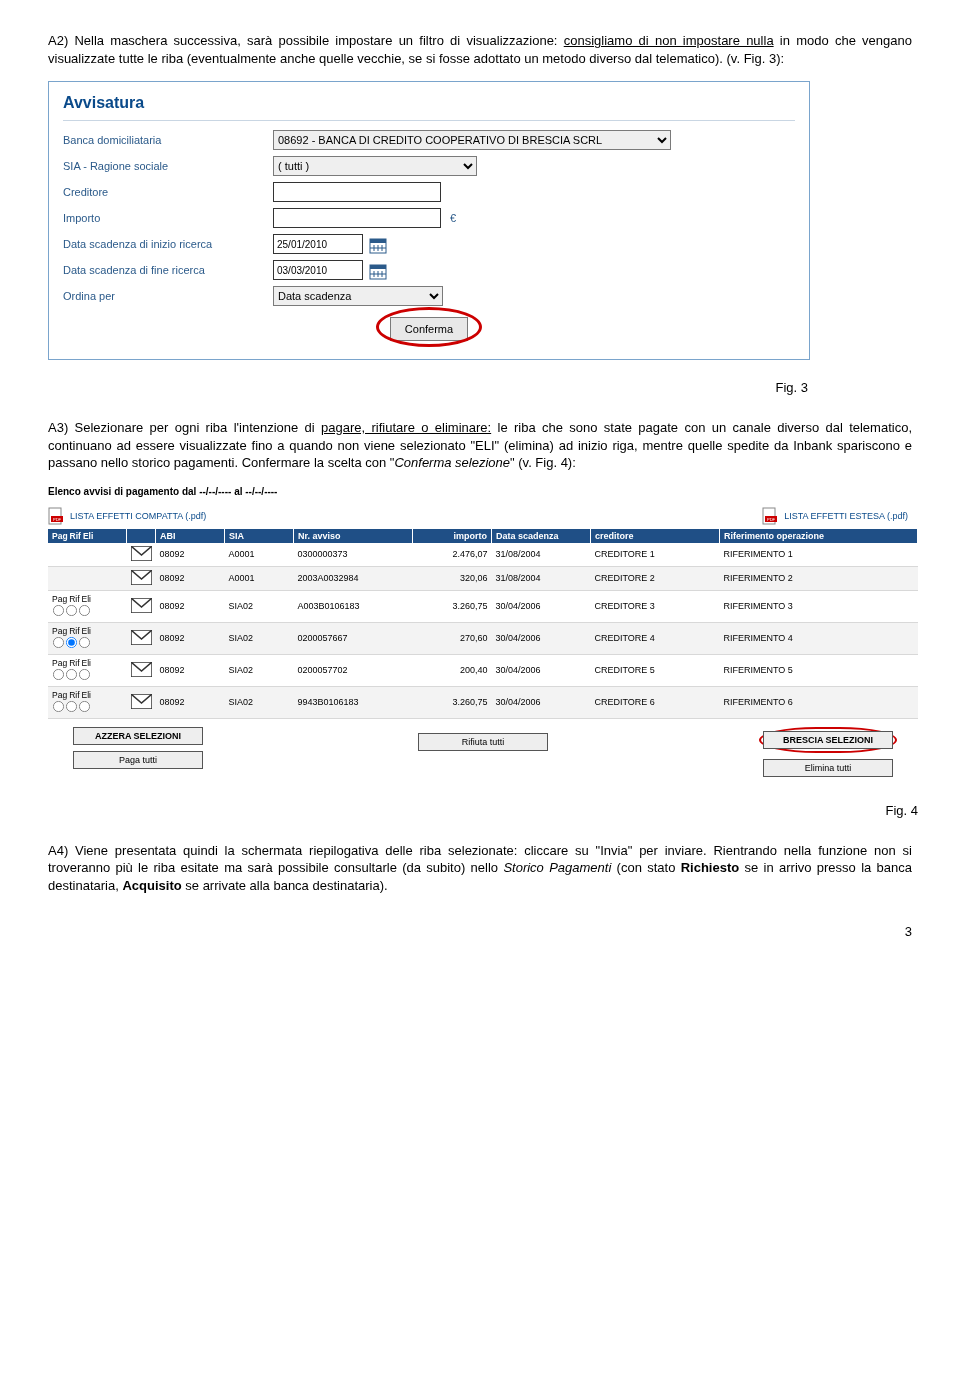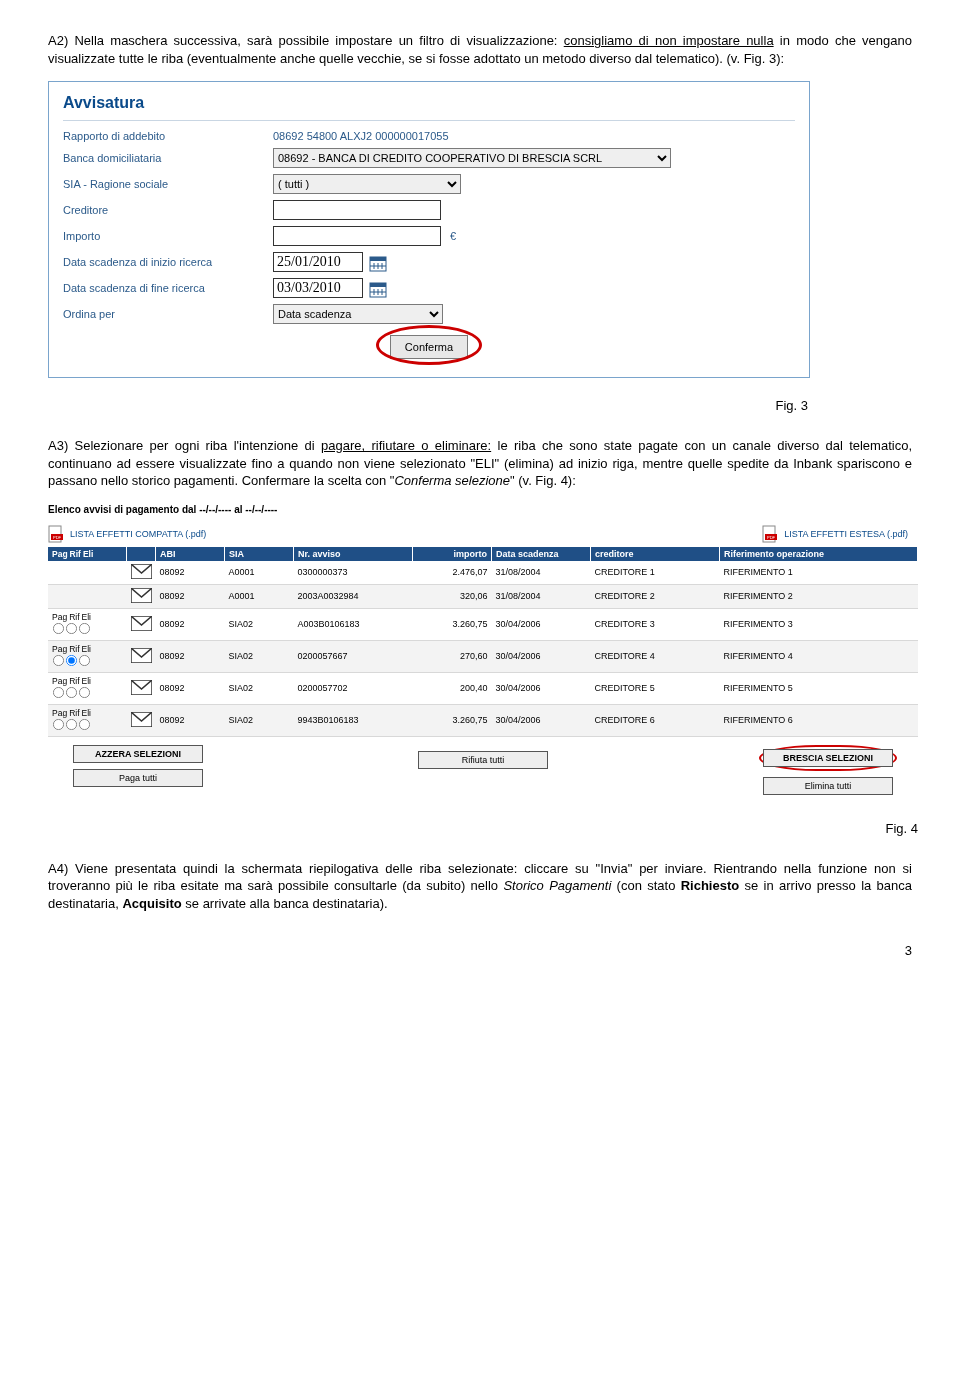--- a/index.html
+++ b/index.html
@@ -31,22 +31,22 @@
     margin: 2px 0 8px 0;
   }
   .fig3 hr {
     border: none;
     border-top: 1px solid #c9d6e3;
     margin: 0 0 6px 0;
   }
   .f3row { display: flex; align-items: center; padding: 3px 0; font-size: 11px; color:#2b5a8a;}
   .f3lab { width: 210px; }
   .f3val input[type=text] {
-    font-family: Liberation Serif, serif;
-    font-size: 14px;
+    font-family: Liberation Sans, sans-serif;
+    font-size: 10px;
     border: 1px solid #333;
     padding: 1px 3px;
     height: 16px;
     box-sizing: content-box;
   }
   .f3val select {
     font-family: inherit;
     font-size: 11px;
     border: 1px solid #7a7a7a;
     background: #efefef;
@@ -137,35 +137,31 @@
 
 <p class="para">
   <span>A2) Nella maschera successiva, sarà possibile impostare un filtro di visualizzazione: </span><span class="underline">consigliamo di non impostare nulla</span><span> in modo che vengano visualizzate tutte le riba (eventualmente anche quelle vecchie, se si fosse adottato un metodo diverso dal telematico). (v. Fig. 3):</span>
 </p>
 
 <div class="fig3">
   <div class="fig3-inner">
     <h3>Avvisatura</h3>
     <hr>
     <div class="f3row">
-      <div class="f3lab">Rapporto di addebito</div>
-      <div class="f3val">08692 54800 ALXJ2 000000017055</div>
-    </div>
-    <div class="f3row">
       <div class="f3lab">Banca domiciliataria</div>
       <div class="f3val">
         <select style="width:398px">
           <option>08692 - BANCA DI CREDITO COOPERATIVO DI BRESCIA SCRL</option>
         </select>
       </div>
     </div>
     <div class="f3row">
       <div class="f3lab">SIA - Ragione sociale</div>
       <div class="f3val">
-        <select style="width:188px">
+        <select style="width:204px">
           <option>( tutti )</option>
         </select>
       </div>
     </div>
     <div class="f3row">
       <div class="f3lab">Creditore</div>
       <div class="f3val">
         <input type="text" style="width: 160px;" value="">
       </div>
     </div>

